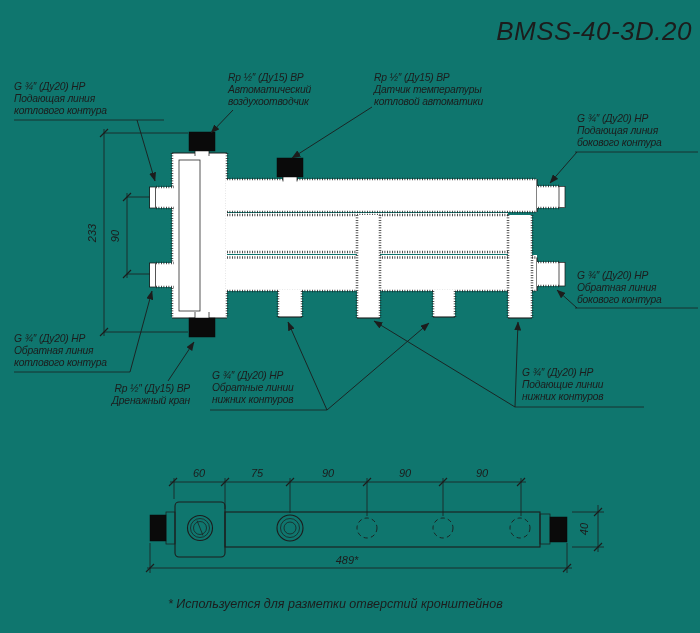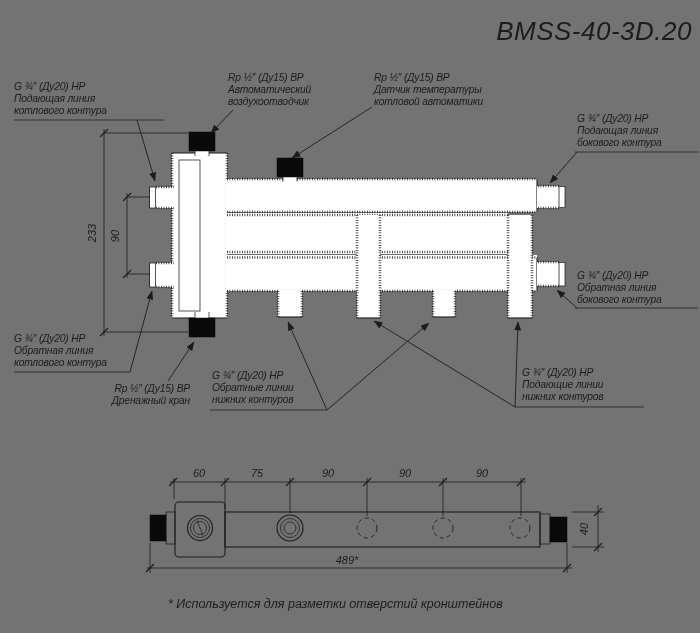--- a/index.html
+++ b/index.html
@@ -1,16 +1,16 @@
 <!DOCTYPE html>
 <html><head>
 <meta charset="utf-8">
 <style>
   html,body{margin:0;padding:0;background:#fff;}
-  .canvas{position:relative;width:700px;height:633px;background:#737373;overflow:hidden;
+  .canvas{position:relative;width:700px;height:633px;background:#0f766e;overflow:hidden;
           font-family:"Liberation Sans",sans-serif;}
   svg{display:block}
   text{fill:#1c1c1c;font-family:"Liberation Sans",sans-serif;font-style:italic;}
   .lbl{font-size:10.3px;letter-spacing:-0.2px;}
   .dimtxt{font-size:11px;}
   .titletxt{font-size:26px;letter-spacing:0.5px;}
   .foot{font-size:12.5px;}
   .fw{fill:#ffffff;stroke:none;}
   .sol{stroke:#1c1c1c;stroke-width:1.1;fill:none;stroke-linecap:butt;}
   .thin{stroke:#1c1c1c;stroke-width:0.75;fill:none;}

